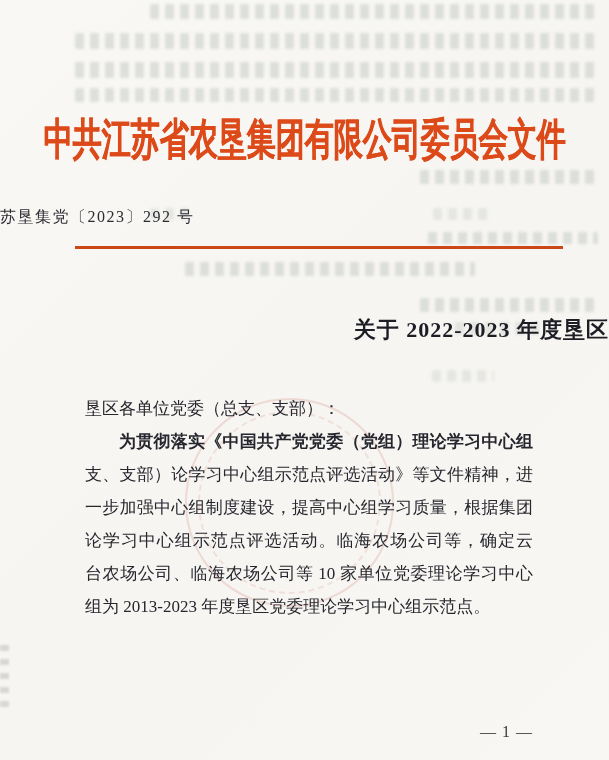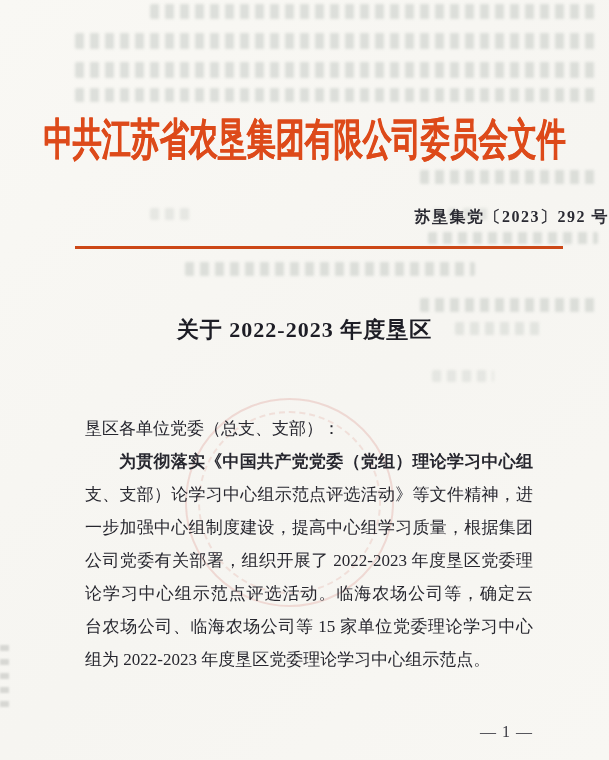--- a/index.html
+++ b/index.html
@@ -49,41 +49,40 @@
     transform: scaleY(1.5);
     transform-origin: center top;
     text-shadow: 0.4px 0 0 #dd4a1a;
     white-space: nowrap;
   }
   .doc-number {
     position: absolute;
     top: 207px;
     left: 0;
     width: 609px;
-    text-align: right;
+    text-align: left;
     font-size: 16px;
     letter-spacing: 1.5px;
     color: #2b2b33;
-    font-weight: bold;
   }
   .red-divider {
     position: absolute;
     top: 246px;
     left: 75px;
     width: 488px;
     height: 3px;
     background: #cc4716;
   }
   
   .doc-title {
     position: absolute;
     top: 313px;
     left: 0;
     width: 609px;
-    text-align: center;
+    text-align: right;
     font-weight: bold;
     font-size: 22px;
     line-height: 34px;
     letter-spacing: 1px;
     color: #1d1d25;
   }
   
   .seal {
     position: absolute;
     left: 185px;
@@ -99,21 +98,21 @@
     left: 11px;
     top: 11px;
     width: 179px;
     height: 179px;
     border-radius: 50%;
     border: 2px dashed rgba(201,77,66,0.13);
   }
   
   .body-text {
     position: absolute;
-    top: 412px;
+    top: 392px;
     left: 85px;
     width: 448px;
     font-size: 17px;
     line-height: 33px;
     color: #26262e;
   }
   .line { width: 448px; height: 33px; white-space: nowrap; }
   .line.fill {
     white-space: normal;
     text-align: justify;
@@ -163,21 +162,20 @@
 
   <div class="seal">
     <div class="seal-inner"></div>
   </div>
 
   <div class="body-text">
     <div class="line">垦区各单位党委（总支、支部）：</div>
     <div class="line fill indent">为贯彻落实《中国共产党党委（党组）理论学习中心组</div>
     <div class="line fill">支、支部）论学习中心组示范点评选活动》等文件精神，进</div>
     <div class="line fill">一步加强中心组制度建设，提高中心组学习质量，根据集团</div>
-    <div class="line fill">公司党委有关部署，组织开展了 2022-2023 年度垦区党委理</div>
     <div class="line fill">论学习中心组示范点评选活动。临海农场公司等，确定云</div>
-    <div class="line fill">台农场公司、临海农场公司等 15 家单位党委理论学习中心</div>
-    <div class="line">组为 2022-2023 年度垦区党委理论学习中心组示范点。</div>
+    <div class="line fill">台农场公司、临海农场公司等 10 家单位党委理论学习中心</div>
+    <div class="line">组为 2013-2023 年度垦区党委理论学习中心组示范点。</div>
   </div>
 
   <div class="page-number">— 1 —</div>
 
 </div>
 
 </body></html>

